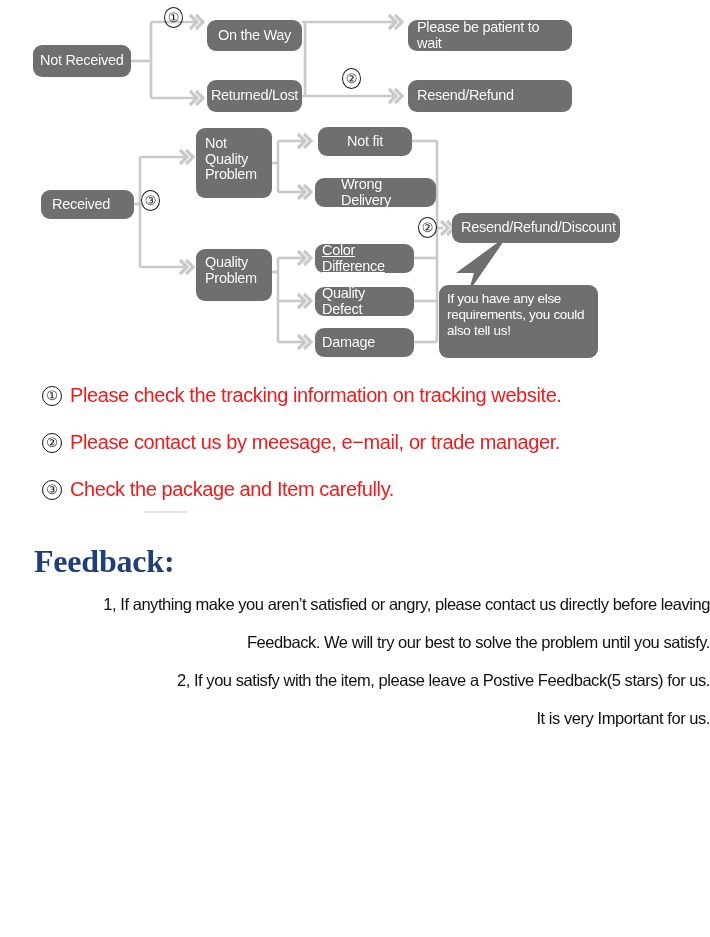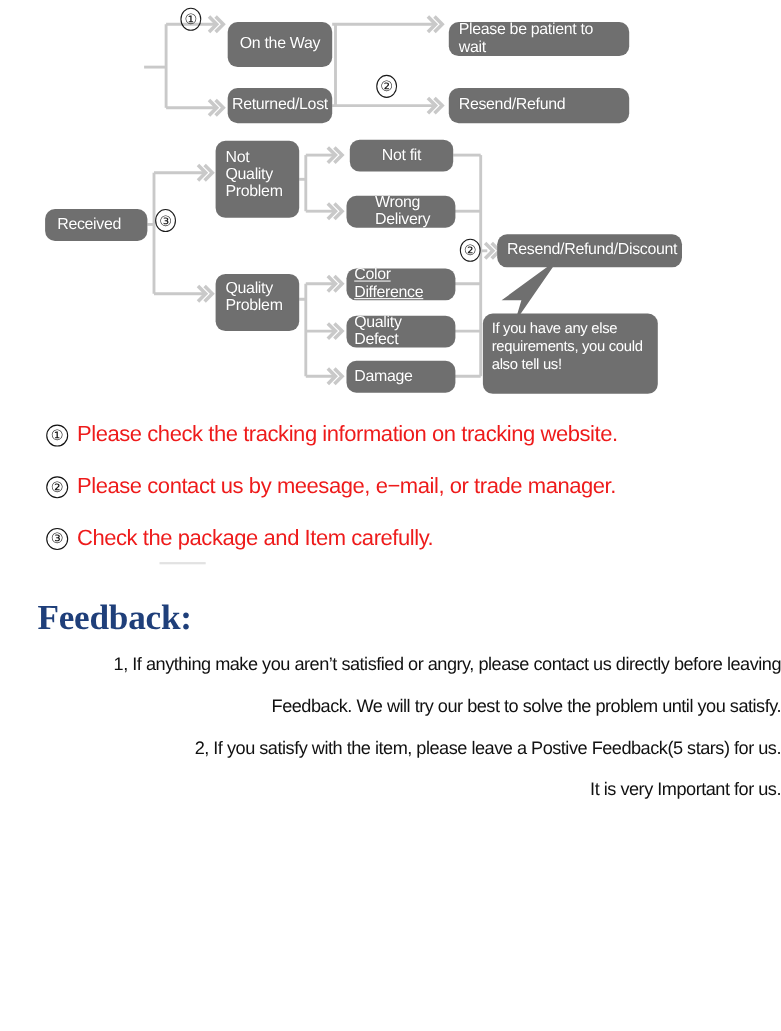--- a/index.html
+++ b/index.html
@@ -166,22 +166,25 @@
         <use href="#chev" x="180" y="267"></use>
         <use href="#chev" x="298" y="141"></use>
         <use href="#chev" x="298" y="192"></use>
         <use href="#chev" x="298" y="258"></use>
         <use href="#chev" x="298" y="301"></use>
         <use href="#chev" x="298" y="342"></use>
         <use href="#chev" x="441" y="228"></use>
       </g>
     </svg>
 
-
-    <div class="node center" style="left:207px;top:20px;width:95px;height:41px;">
+    <div class="node" style="left:33px;top:45px;width:98px;height:32px;">
+      <span>Not Received</span>
+    </div>
+
+    <div class="node center" style="left:207px;top:20px;width:95px;height:31px;">
       <span>On the Way</span>
     </div>
 
     <div class="node center" style="left:207px;top:80px;width:95px;height:32px;">
       <span>Returned/Lost</span>
     </div>
 
     <div class="node" style="left:408px;top:80px;width:164px;height:32px;padding-left:9px;">
       <span>Resend/Refund</span>
     </div>
@@ -202,21 +205,21 @@
 
     <div class="node multi" style="left:196px;top:249px;width:76px;height:52px;padding-left:9px;padding-top:6px;">
       <span>Quality</span>
       <span>Problem</span>
     </div>
 
     <div class="node center" style="left:318px;top:127px;width:94px;height:29px;">
       <span>Not fit</span>
     </div>
 
-    <div class="node center" style="left:315px;top:178px;width:99px;height:29px;padding-left:26px;">
+    <div class="node center" style="left:315px;top:178px;width:121px;height:29px;padding-left:26px;">
       <span>Wrong Delivery</span>
     </div>
 
     <div class="node center" style="left:315px;top:244px;width:99px;height:29px;text-decoration:underline;">
       <span>Color Difference</span>
     </div>
 
     <div class="node center" style="left:315px;top:287px;width:99px;height:29px;">
       <span>Quality Defect</span>
     </div>

